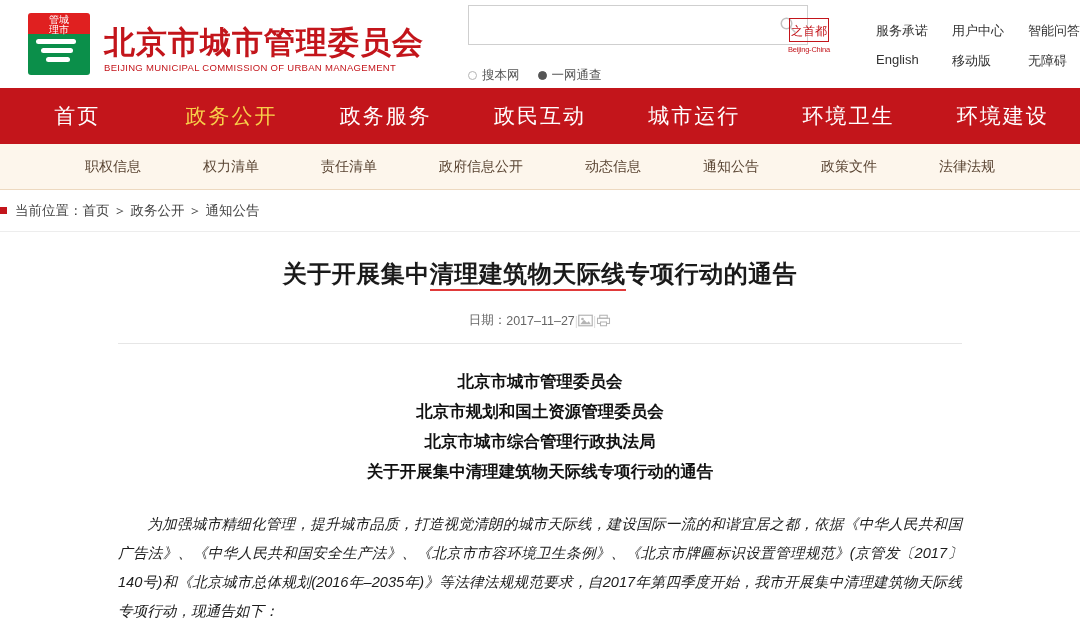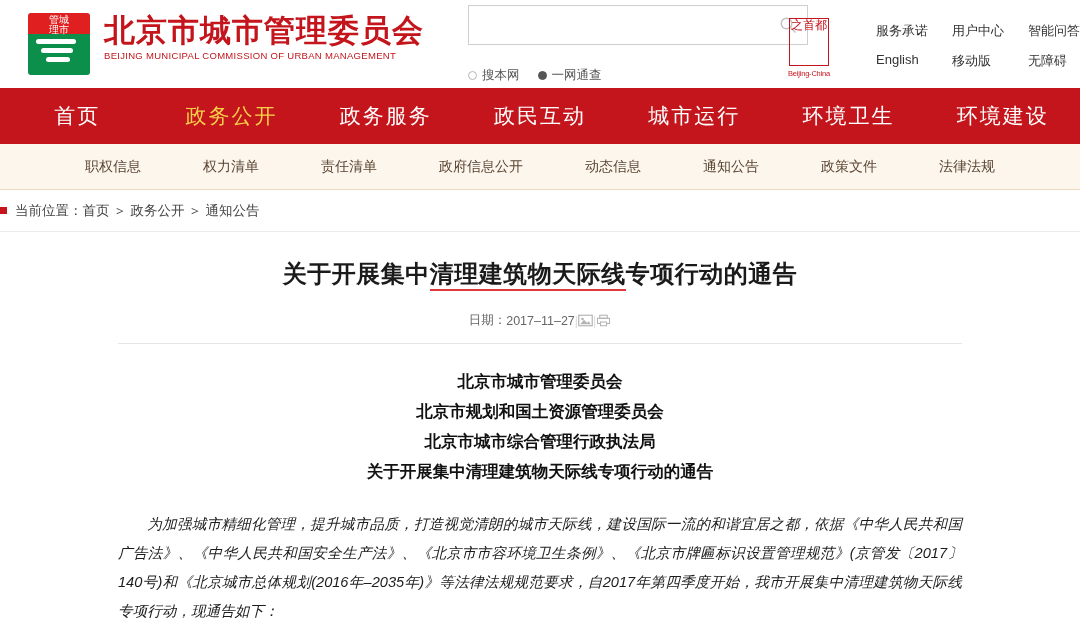--- a/index.html
+++ b/index.html
@@ -14,21 +14,21 @@
 
   
   .header {
     height: 88px;
     background: #ffffff;
     display: flex;
     align-items: center;
     padding: 0 28px;
     position: relative;
   }
-  .logo-block { display: flex; align-items: flex-start; }
+  .logo-block { display: flex; align-items: flex-end; }
   .logo-mark {
     width: 62px; height: 62px;
     background: linear-gradient(180deg,#e02020 0%,#e02020 34%,#0b8f4a 34%,#0b8f4a 100%);
     border-radius: 3px;
     position: relative;
     margin-right: 14px;
     overflow: hidden;
   }
   .logo-mark .lm-top {
     color: #fff; font-size: 10px; line-height: 10px;
@@ -73,22 +73,22 @@
     border: 1px solid #b5b5b5; margin-right: 5px; vertical-align: middle;
     background: #fff;
   }
   .radio.on { background: #555; border-color: #555; }
 
   .beijing-seal {
     position: absolute; left: 786px; top: 18px;
     width: 46px; text-align: center;
   }
   .seal-box {
-    width: 40px; height: 48px; border: 1px solid #c3151b; color: #c3151b;
-    font-size: 12px; line-height: 13px; margin: 0 auto;
+    width: 40px; height: 24px; border: 1px solid #c3151b; color: #c3151b;
+    font-size: 12px; line-height: 13px; padding-top: 6px; margin: 0 auto;
     letter-spacing: 0;
   }
   .seal-cap { font-size: 7.5px; color: #c3151b; margin-top: 3px; letter-spacing: -0.2px;}
 
   .head-links {
     position: absolute; left: 876px; top: 22px;
     display: grid; grid-template-columns: 76px 76px 80px; row-gap: 12px;
     font-size: 13px; color: #333;
   }
   .head-links a { color: #333; text-decoration: none; }

